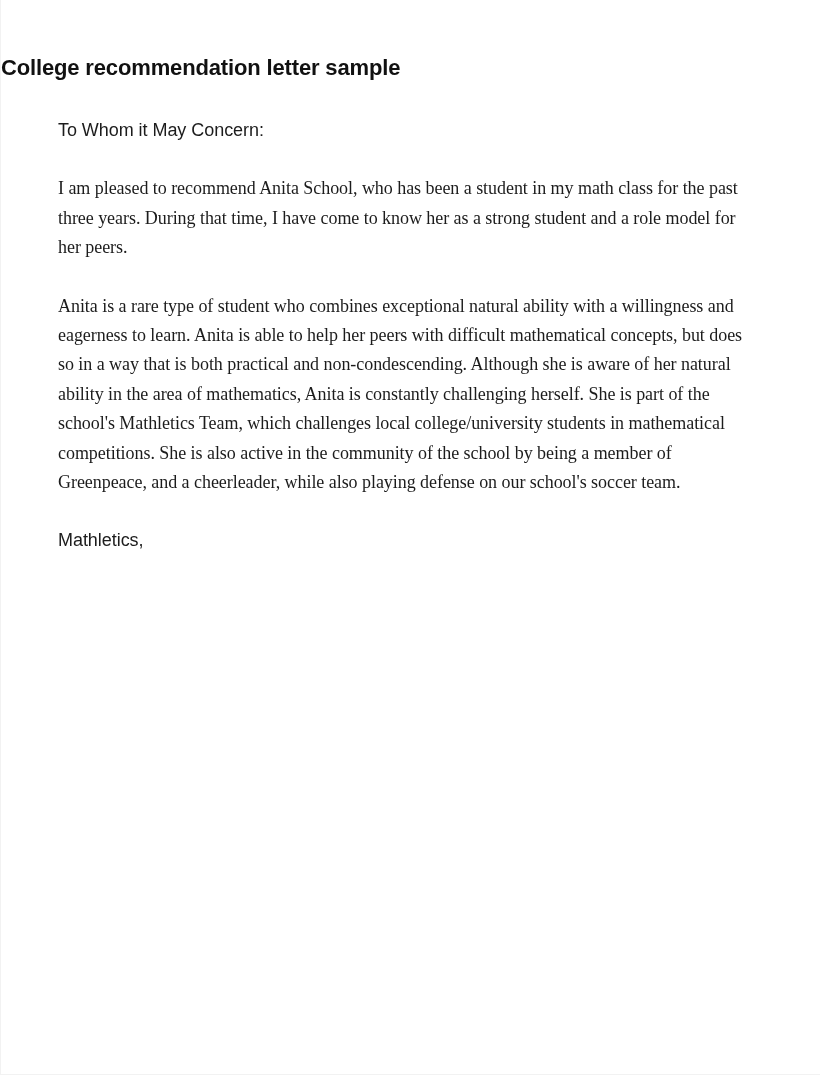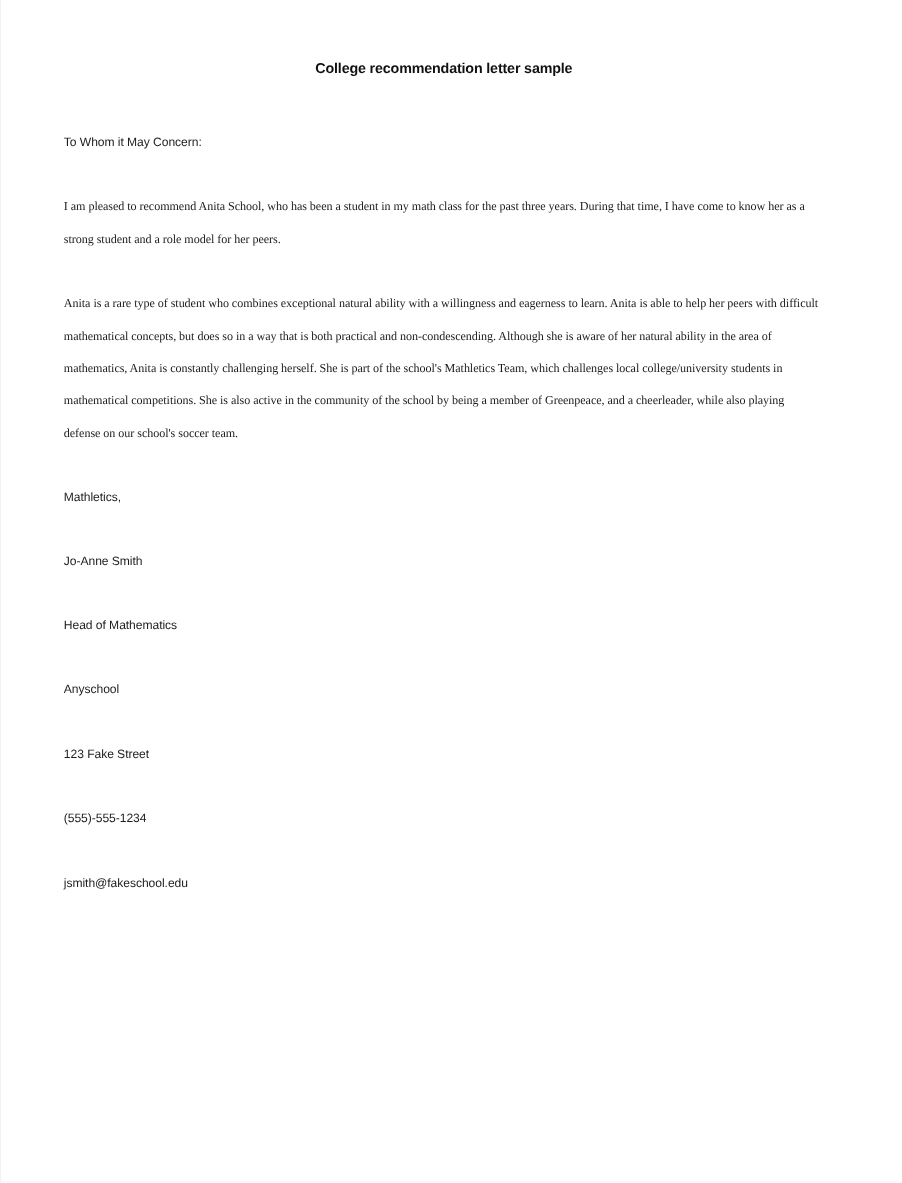--- a/index.html
+++ b/index.html
@@ -24,43 +24,42 @@
     border-left: 1px solid #f2f2f2;
     border-bottom: 1px solid #f2f2f2;
   }
 
   
   .doc-title {
     position: absolute;
     left: 0;
     top: 54px;
     width: 805px;
-    text-align: center;
-    font-size: 13px;
+    font-size: 22px;
     font-weight: bold;
     color: #111111;
     letter-spacing: -0.15px;
     line-height: 1.25;
     margin: 0;
   }
 
   
   .letter-body {
     position: absolute;
     left: 57px;
     top: 116px;
     width: 690px;
   }
 
   .salutation,
   .para,
   .closing,
   .sig-line {
     color: #1c1c1c;
-    font-size: 11px;
+    font-size: 18px;
     line-height: 29.4px;
     margin: 0;
     letter-spacing: -0.05px;
     text-align: left;
   }
 
   
   .salutation { margin-bottom: 29px; }
   .para       { margin-bottom: 29px; font-family: Liberation Serif, serif; }
   .closing    { margin-bottom: 29px; }
@@ -82,24 +81,16 @@
 
     <p class="salutation"><span>To Whom it May Concern:</span></p>
 
     <p class="para">I am pleased to recommend Anita School, who has been a student in my math class for the past three years. During that time, I have come to know her as a strong student and a role model for her peers.</p>
 
     <p class="para">Anita is a rare type of student who combines exceptional natural ability with a willingness and eagerness to learn. Anita is able to help her peers with difficult mathematical concepts, but does so in a way that is both practical and non-condescending. Although she is aware of her natural ability in the area of mathematics, Anita is constantly challenging herself. She is part of the school's Mathletics Team, which challenges local college/university students in mathematical competitions. She is also active in the community of the school by being a member of Greenpeace, and a cheerleader, while also playing defense on our school's soccer team.</p>
 
 
     <p class="closing">Mathletics,</p>
 
-    <div class="sig-block">
-      <p class="sig-line">Jo-Anne Smith</p>
-      <p class="sig-line">Head of Mathematics</p>
-      <p class="sig-line">Anyschool</p>
-      <p class="sig-line">123 Fake Street</p>
-      <p class="sig-line">(555)-555-1234</p>
-      <p class="sig-line">jsmith@fakeschool.edu</p>
-    </div>
 
   </div>
 
 </div>
 
 </body></html>

